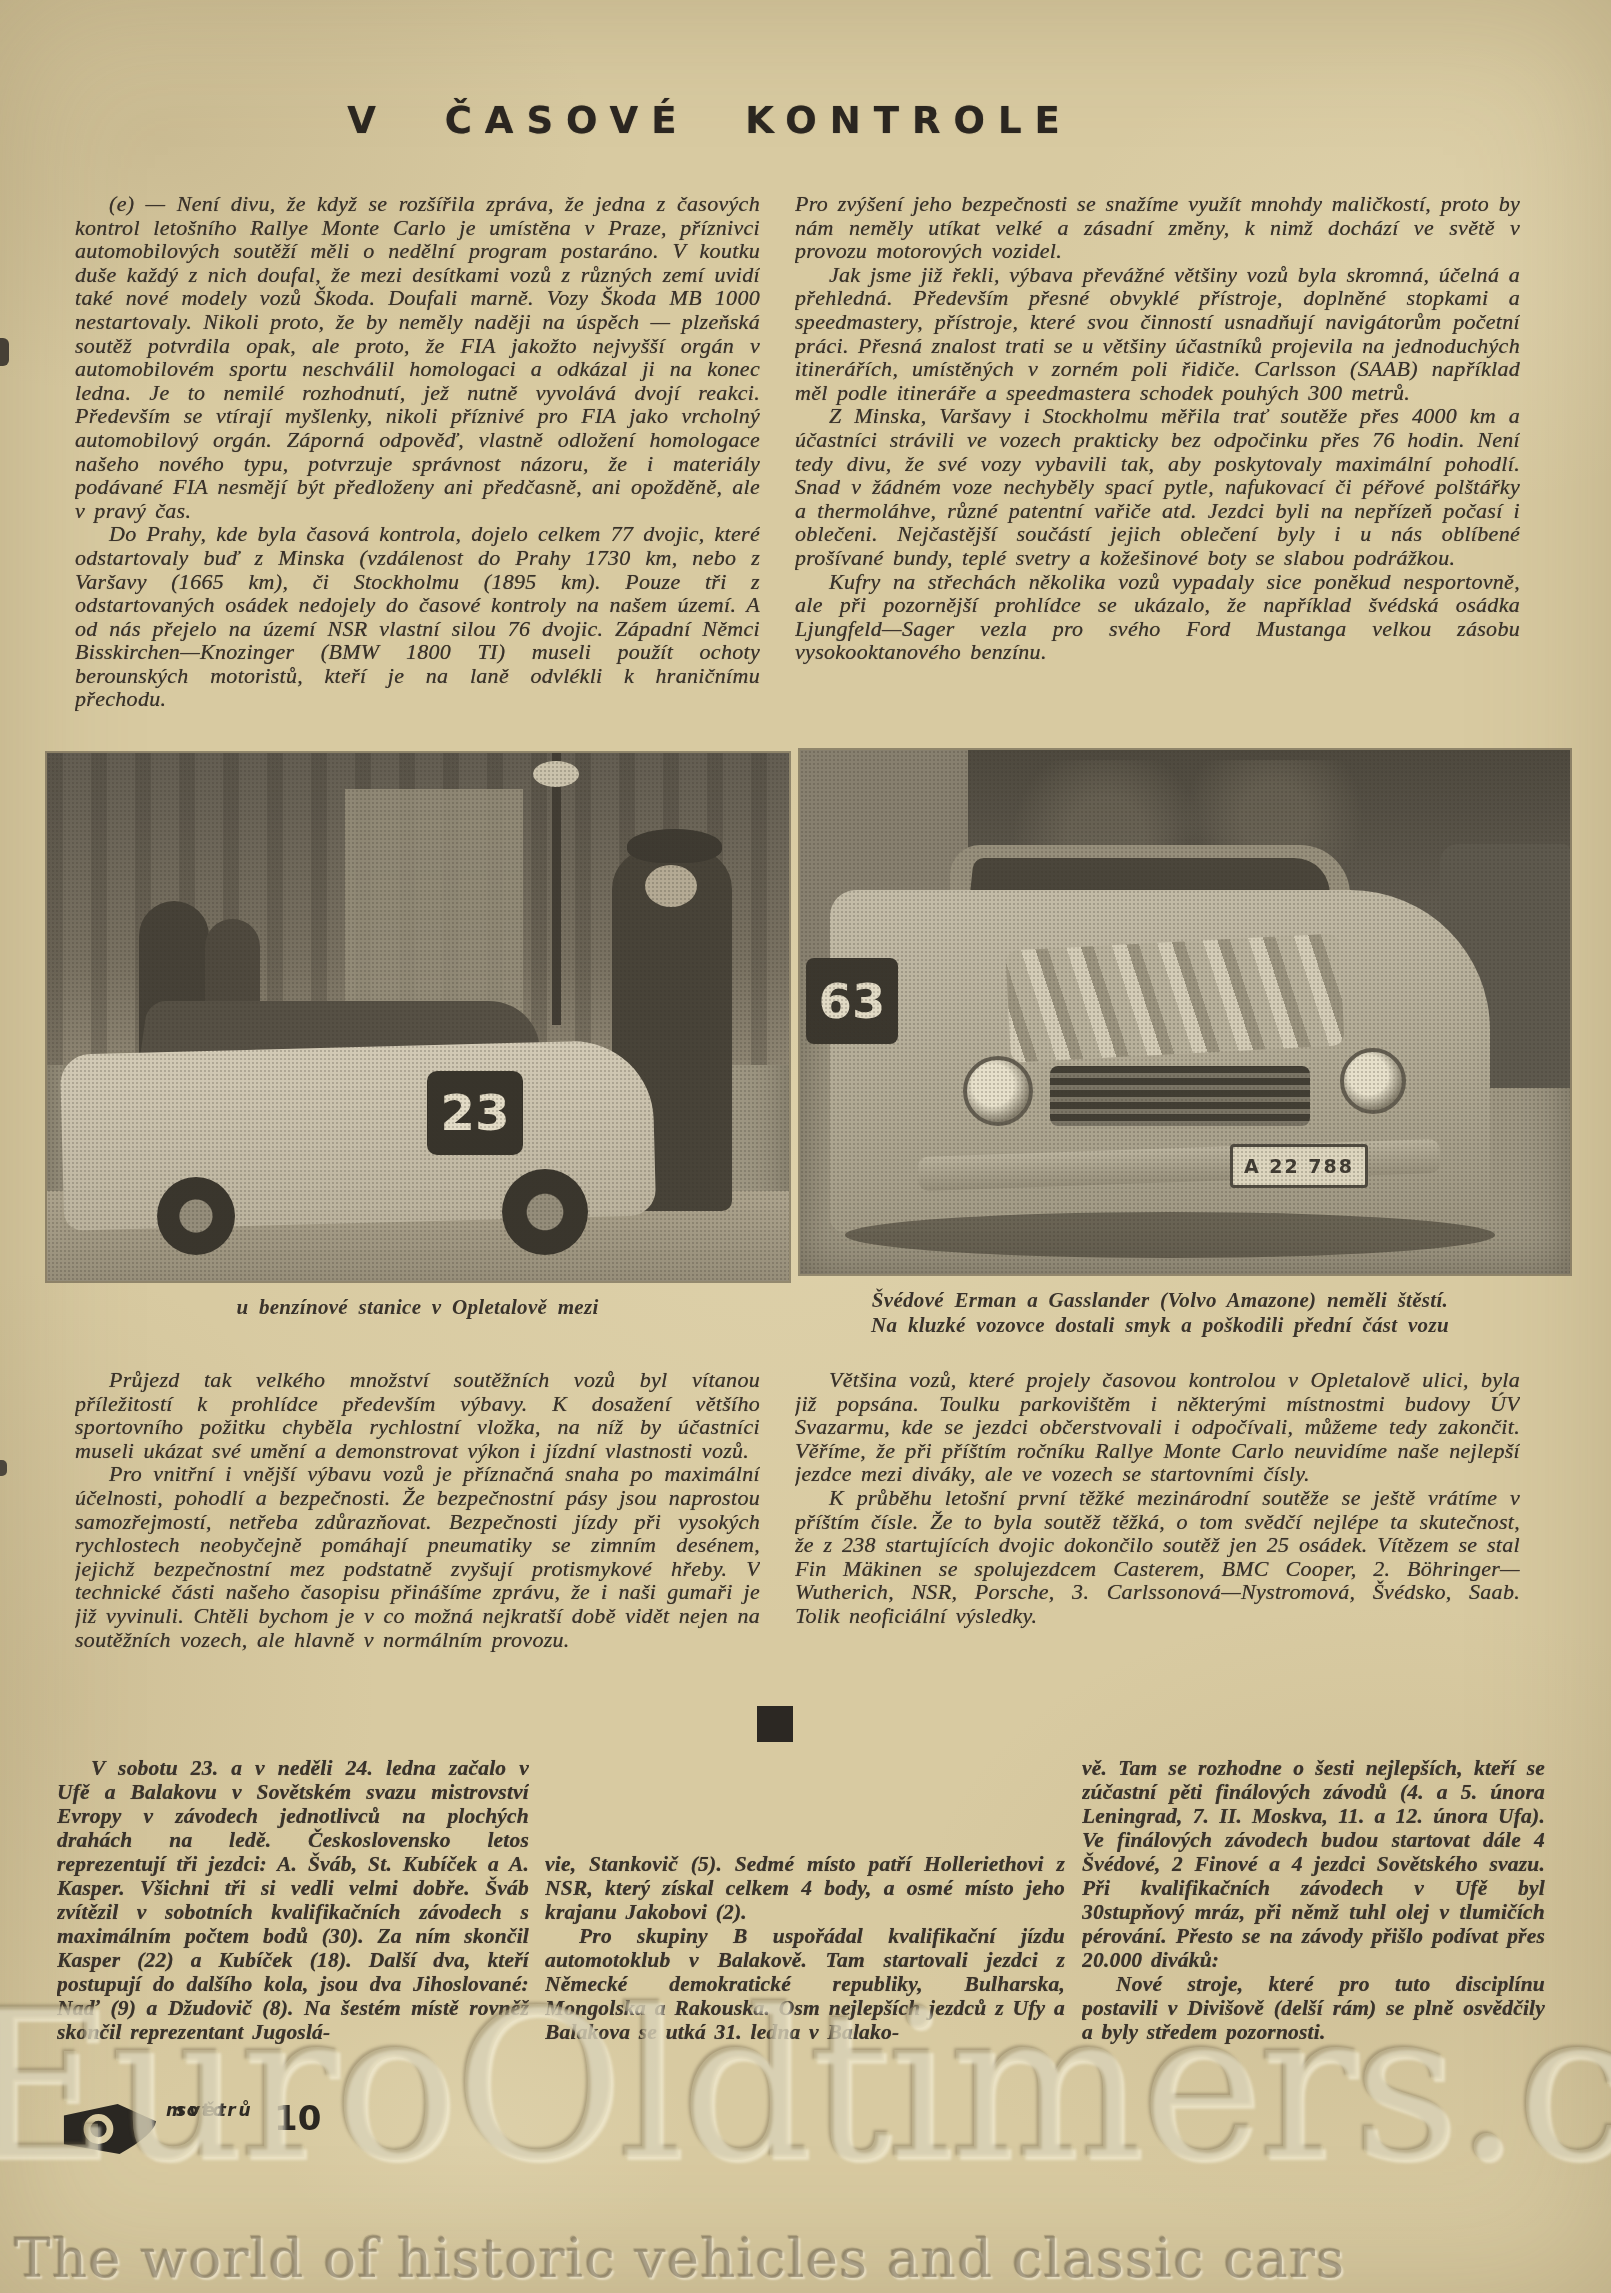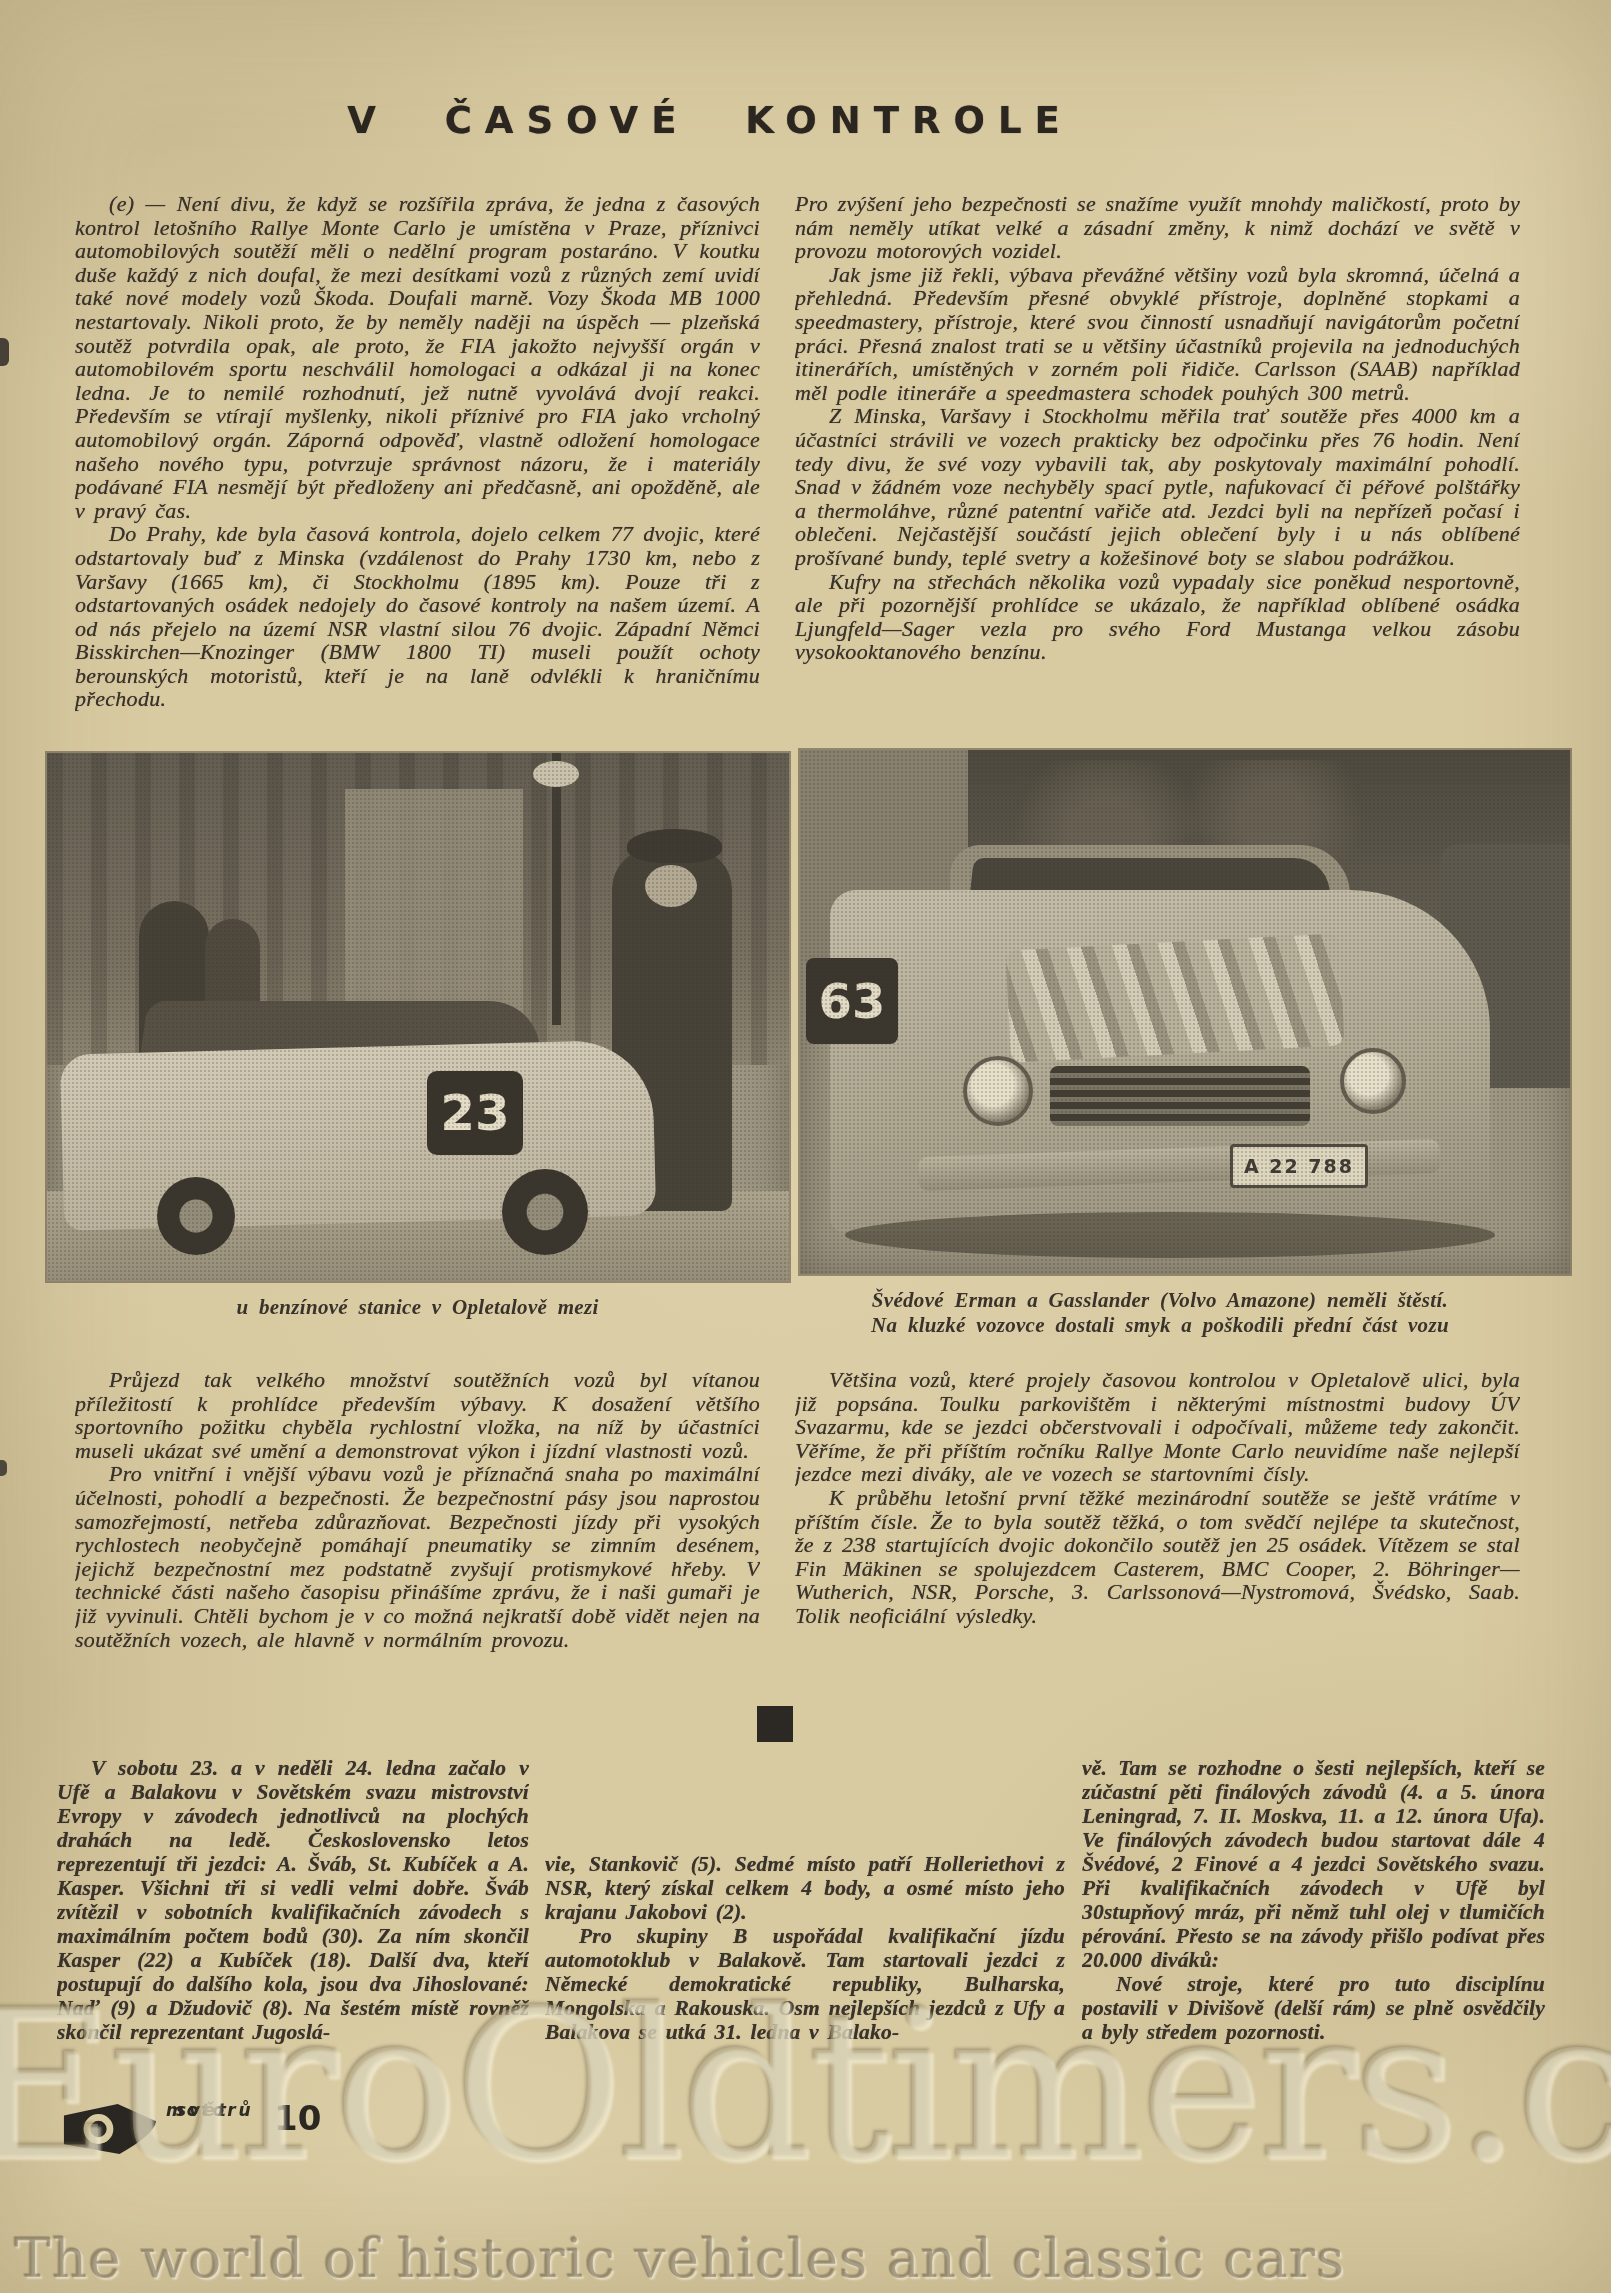--- a/index.html
+++ b/index.html
@@ -157,21 +157,21 @@
 
   <div class="col tcol-left">
     <p>(e) — Není divu, že když se rozšířila zpráva, že jedna z časových kontrol letošního Rallye Monte Carlo je umístěna v Praze, příznivci automobilových soutěží měli o nedělní program postaráno. V koutku duše každý z nich doufal, že mezi desítkami vozů z různých zemí uvidí také nové modely vozů Škoda. Doufali marně. Vozy Škoda MB 1000 nestartovaly. Nikoli proto, že by neměly naději na úspěch — plzeňská soutěž potvrdila opak, ale proto, že FIA jakožto nejvyšší orgán v automobilovém sportu neschválil homologaci a odkázal ji na konec ledna. Je to nemilé rozhodnutí, jež nutně vyvolává dvojí reakci. Především se vtírají myšlenky, nikoli příznivé pro FIA jako vrcholný automobilový orgán. Záporná odpověď, vlastně odložení homologace našeho nového typu, potvrzuje správnost názoru, že i materiály podávané FIA nesmějí být předloženy ani předčasně, ani opožděně, ale v pravý čas.</p>
     <p>Do Prahy, kde byla časová kontrola, dojelo celkem 77 dvojic, které odstartovaly buď z Minska (vzdálenost do Prahy 1730 km, nebo z Varšavy (1665 km), či Stockholmu (1895 km). Pouze tři z odstartovaných osádek nedojely do časové kontroly na našem území. A od nás přejelo na území NSR vlastní silou 76 dvojic. Západní Němci Bisskirchen—Knozinger (BMW 1800 TI) museli použít ochoty berounských motoristů, kteří je na laně odvlékli k hraničnímu přechodu.</p>
   </div>
 
   <div class="col tcol-right">
     <p class="noindent">Pro zvýšení jeho bezpečnosti se snažíme využít mnohdy maličkostí, proto by nám neměly utíkat velké a zásadní změny, k nimž dochází ve světě v provozu motorových vozidel.</p>
     <p>Jak jsme již řekli, výbava převážné většiny vozů byla skromná, účelná a přehledná. Především přesné obvyklé přístroje, doplněné stopkami a speedmastery, přístroje, které svou činností usnadňují navigátorům početní práci. Přesná znalost trati se u většiny účastníků projevila na jednoduchých itinerářích, umístěných v zorném poli řidiče. Carlsson (SAAB) například měl podle itineráře a speedmastera schodek pouhých 300 metrů.</p>
     <p>Z Minska, Varšavy i Stockholmu měřila trať soutěže přes 4000 km a účastníci strávili ve vozech prakticky bez odpočinku přes 76 hodin. Není tedy divu, že své vozy vybavili tak, aby poskytovaly maximální pohodlí. Snad v žádném voze nechyběly spací pytle, nafukovací či péřové polštářky a thermoláhve, různé patentní vařiče atd. Jezdci byli na nepřízeň počasí i oblečeni. Nejčastější součástí jejich oblečení byly i u nás oblíbené prošívané bundy, teplé svetry a kožešinové boty se slabou podrážkou.</p>
-    <p>Kufry na střechách několika vozů vypadaly sice poněkud nesportovně, ale při pozornější prohlídce se ukázalo, že například oblíbené osádka Ljungfeld—Sager vezla pro svého Ford Mustanga velkou zásobu vysokooktanového benzínu.</p>
+    <p>Kufry na střechách několika vozů vypadaly sice poněkud nesportovně, ale při pozornější prohlídce se ukázalo, že například švédská osádka Ljungfeld—Sager vezla pro svého Ford Mustanga velkou zásobu vysokooktanového benzínu.</p>
   </div>
 
   <div class="photo photo-left">
     <div class="lp-buildings"></div>
     <div class="lp-streaks"></div>
     <div class="lp-gap"></div>
     <div class="lp-street"></div>
     <div class="lp-pole"></div>
     <div class="lp-lamp"></div>
     <div class="lp-person-a"></div>

